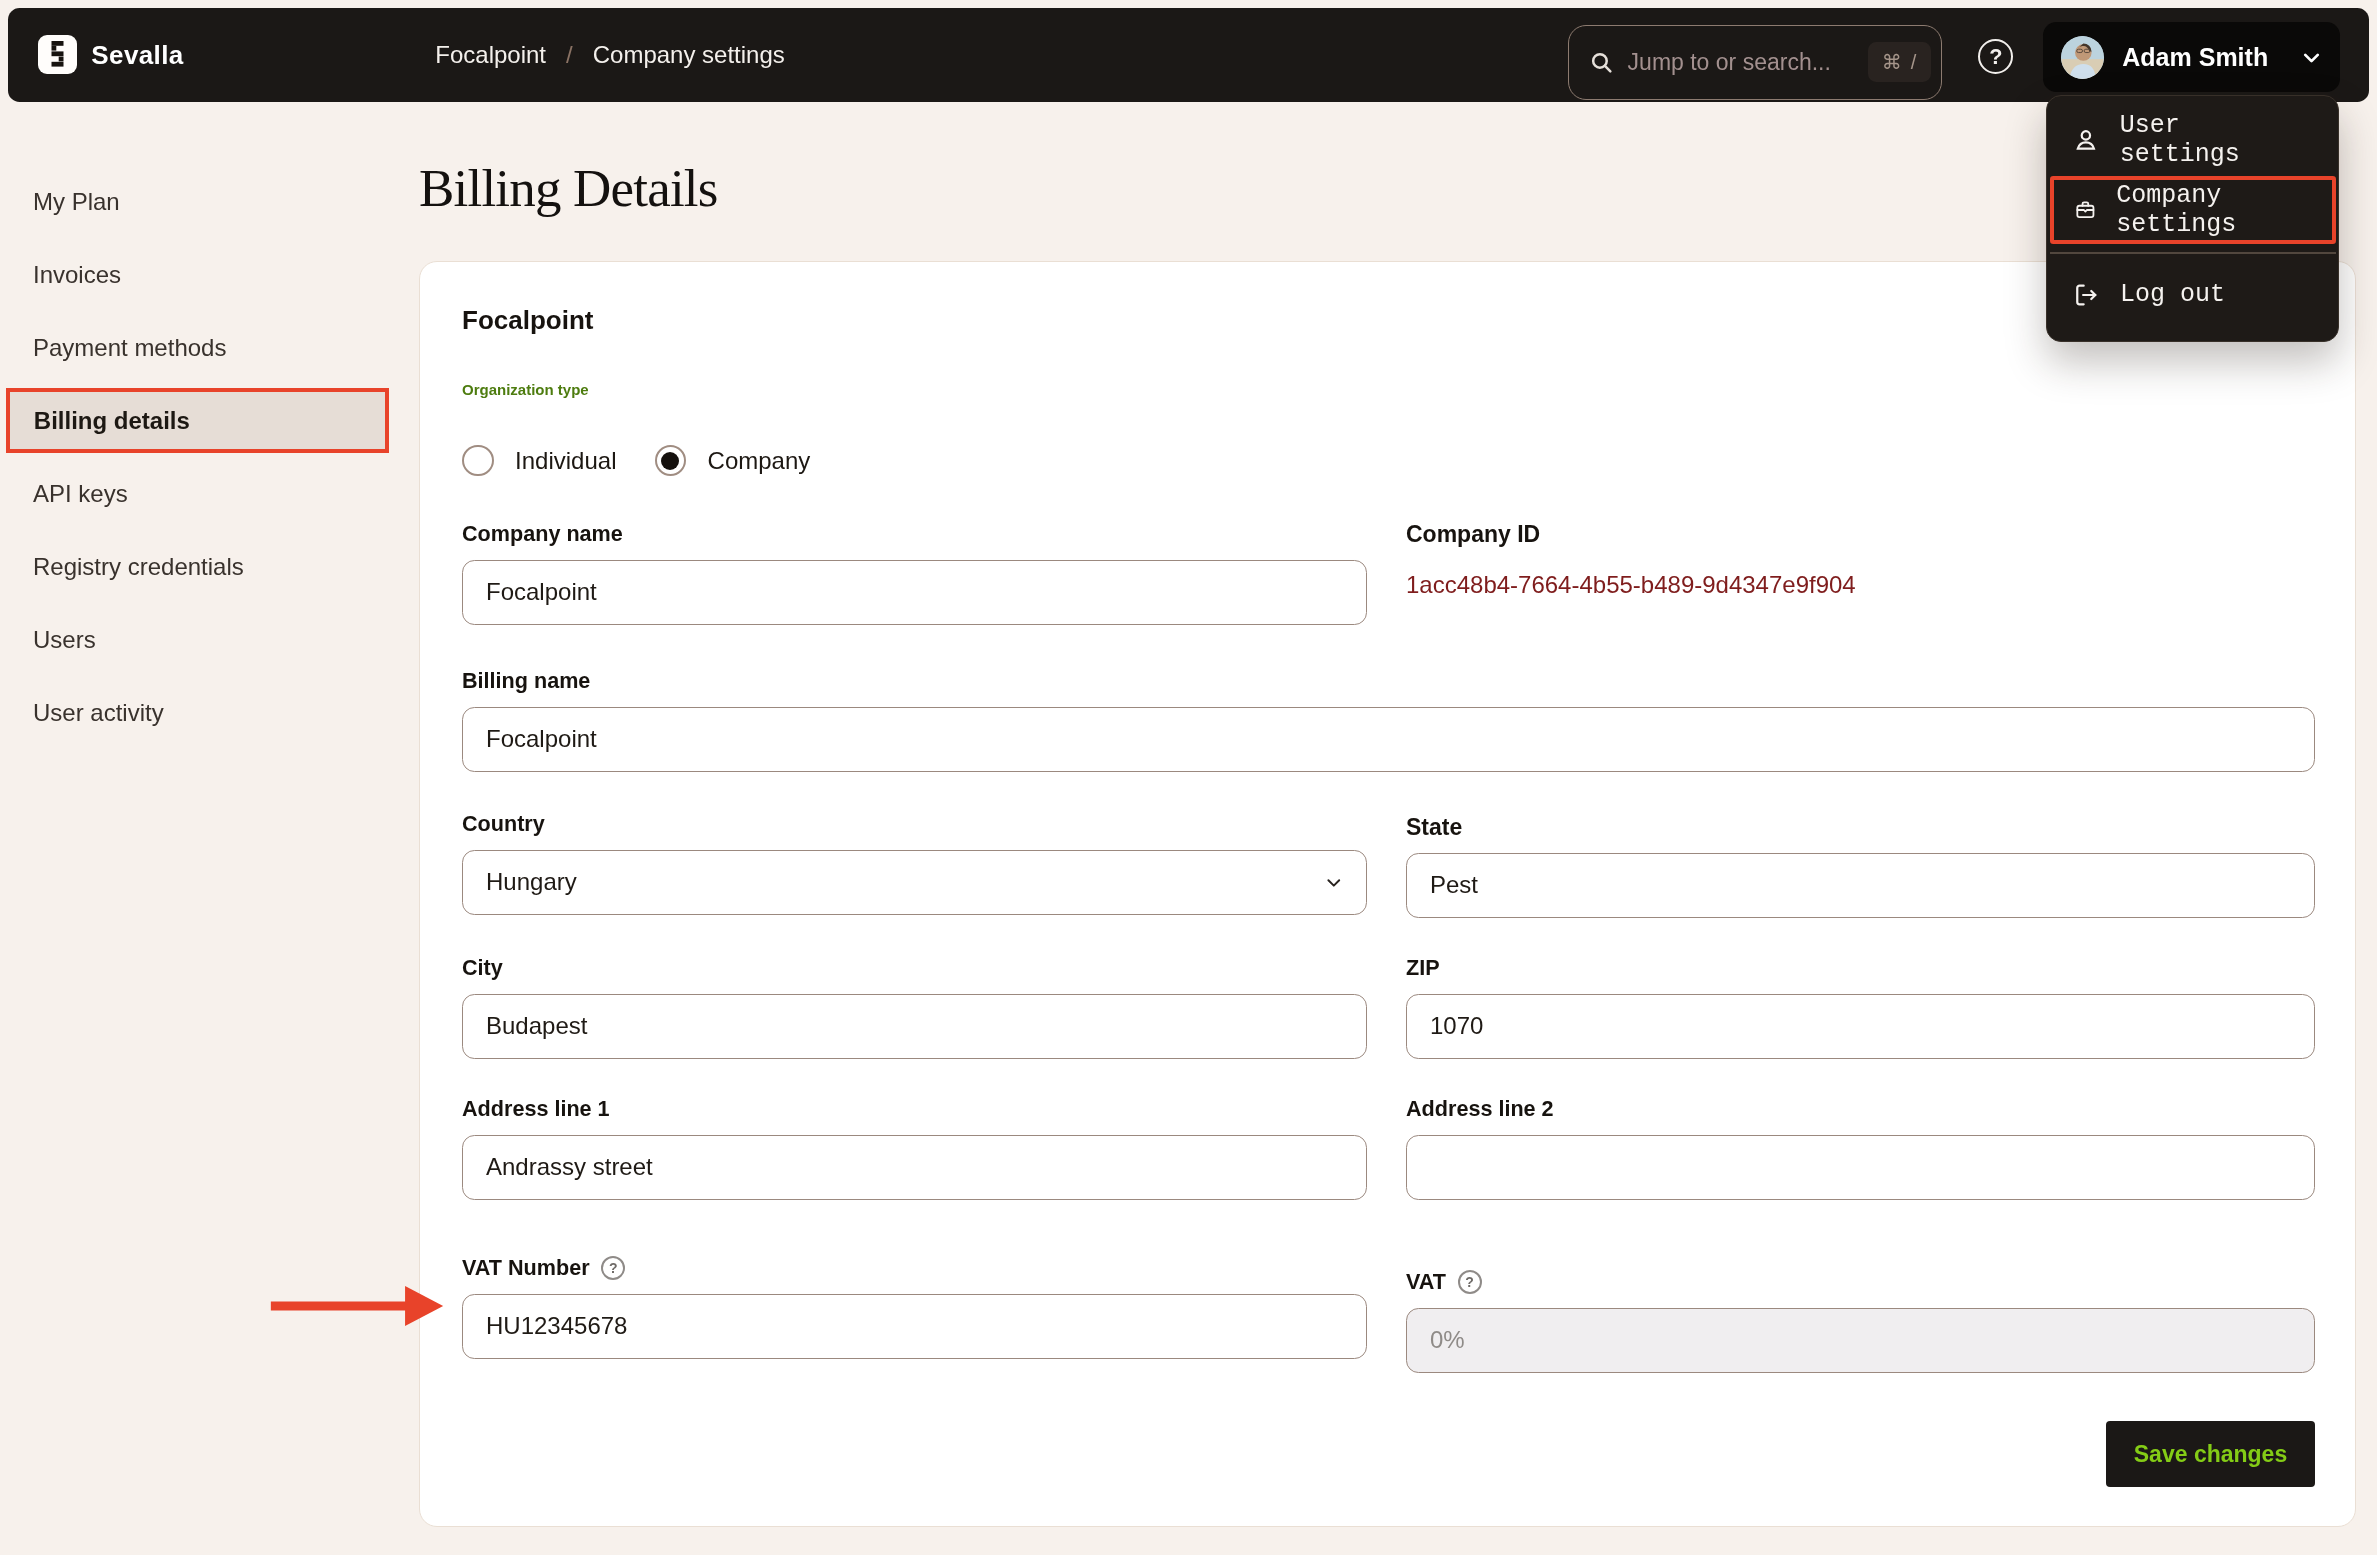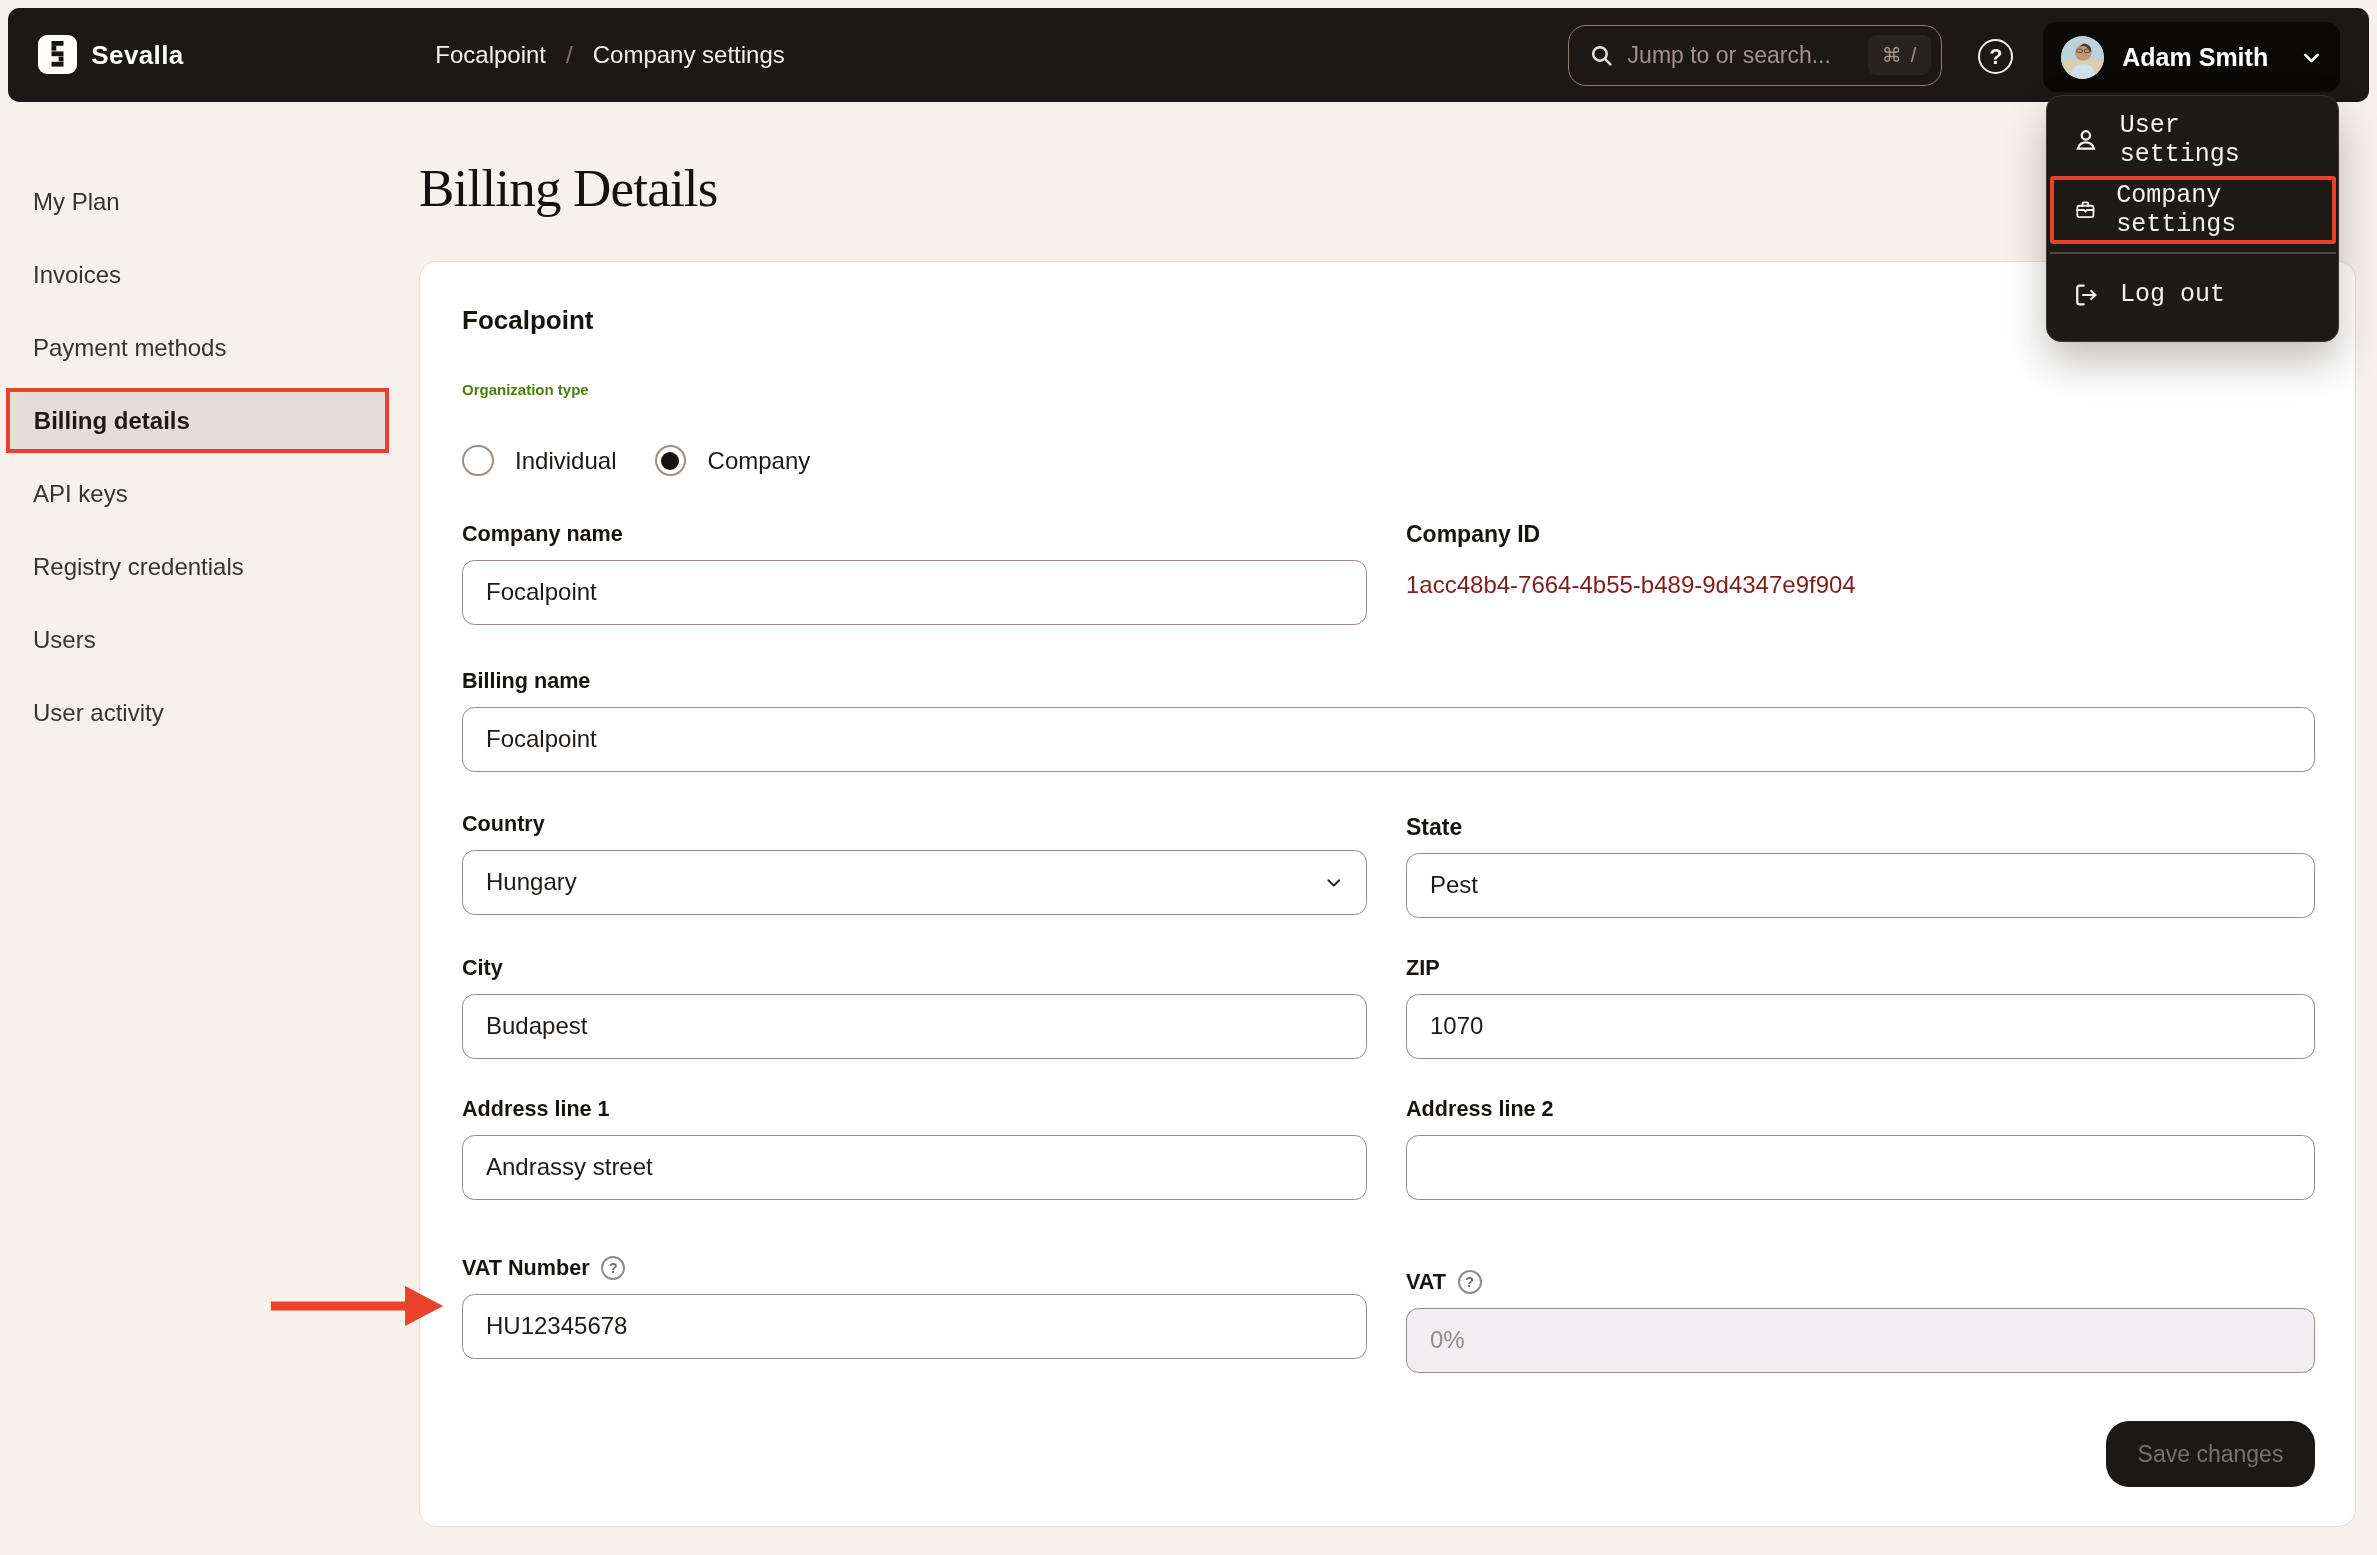--- a/index.html
+++ b/index.html
@@ -27,21 +27,21 @@
     color:#ffffff; font-size:26px; font-weight:700; letter-spacing:0.4px;
   }
   .breadcrumb {
     position:absolute; left:427px; top:0; height:94px;
     display:flex; align-items:center; gap:20px; font-size:24px;
   }
   .crumb { color:#f4f0ec; font-weight:500; }
   .crumb-sep { color:#8a7264; font-weight:400; }
 
   .searchbox {
-    position:absolute; left:1560px; top:16.6px; width:374px; height:61px;
+    position:absolute; left:1560px; top:16.6px; width:374px; height:75px;
     border:1.7px solid #8d7b70; border-radius:18px;
     display:flex; align-items:center; padding:0 10px 0 20px;
   }
   .search-ph { color:#a3908f; font-size:23px; margin-left:13.3px; flex:1; white-space:nowrap; }
   .kbd-badge {
     background:#292320; color:#a5958a; border-radius:8.3px;
     width:63px; height:40px; font-size:20px;
     display:flex; align-items:center; justify-content:center; letter-spacing:1.7px;
   }
   .help-circle {
@@ -125,22 +125,22 @@
   .fake-select {
     position:relative; width:100%; height:65px; border:1.7px solid #9b897f; border-radius:12.4px;
     background:#fff; font-size:24px; color:#1f1a15;
     display:flex; align-items:center; padding:0 23px;
   }
   .fake-select .chev { position:absolute; right:21.6px; top:50%; transform:translateY(-50%); }
   .plain-value { font-size:24px; color:#7f1d1d; }
 
   .save-btn {
     position:absolute; left:1686px; top:1159px; width:209px; height:66px;
-    background:#1b1816; color:#737373; border:none; border-radius:23px;
-    font-family:inherit; font-size:23px; font-weight:400;
+    background:#1b1816; color:#84cc16; border:none; border-radius:4px;
+    font-family:inherit; font-size:23px; font-weight:700;
   }
 
   .annot-arrow { position:absolute; left:264px; top:1277px; z-index:20; }
 
   .icon-sq { display:block; }
 </style>
 </head>
 <body>
 
 <header class="topbar">

